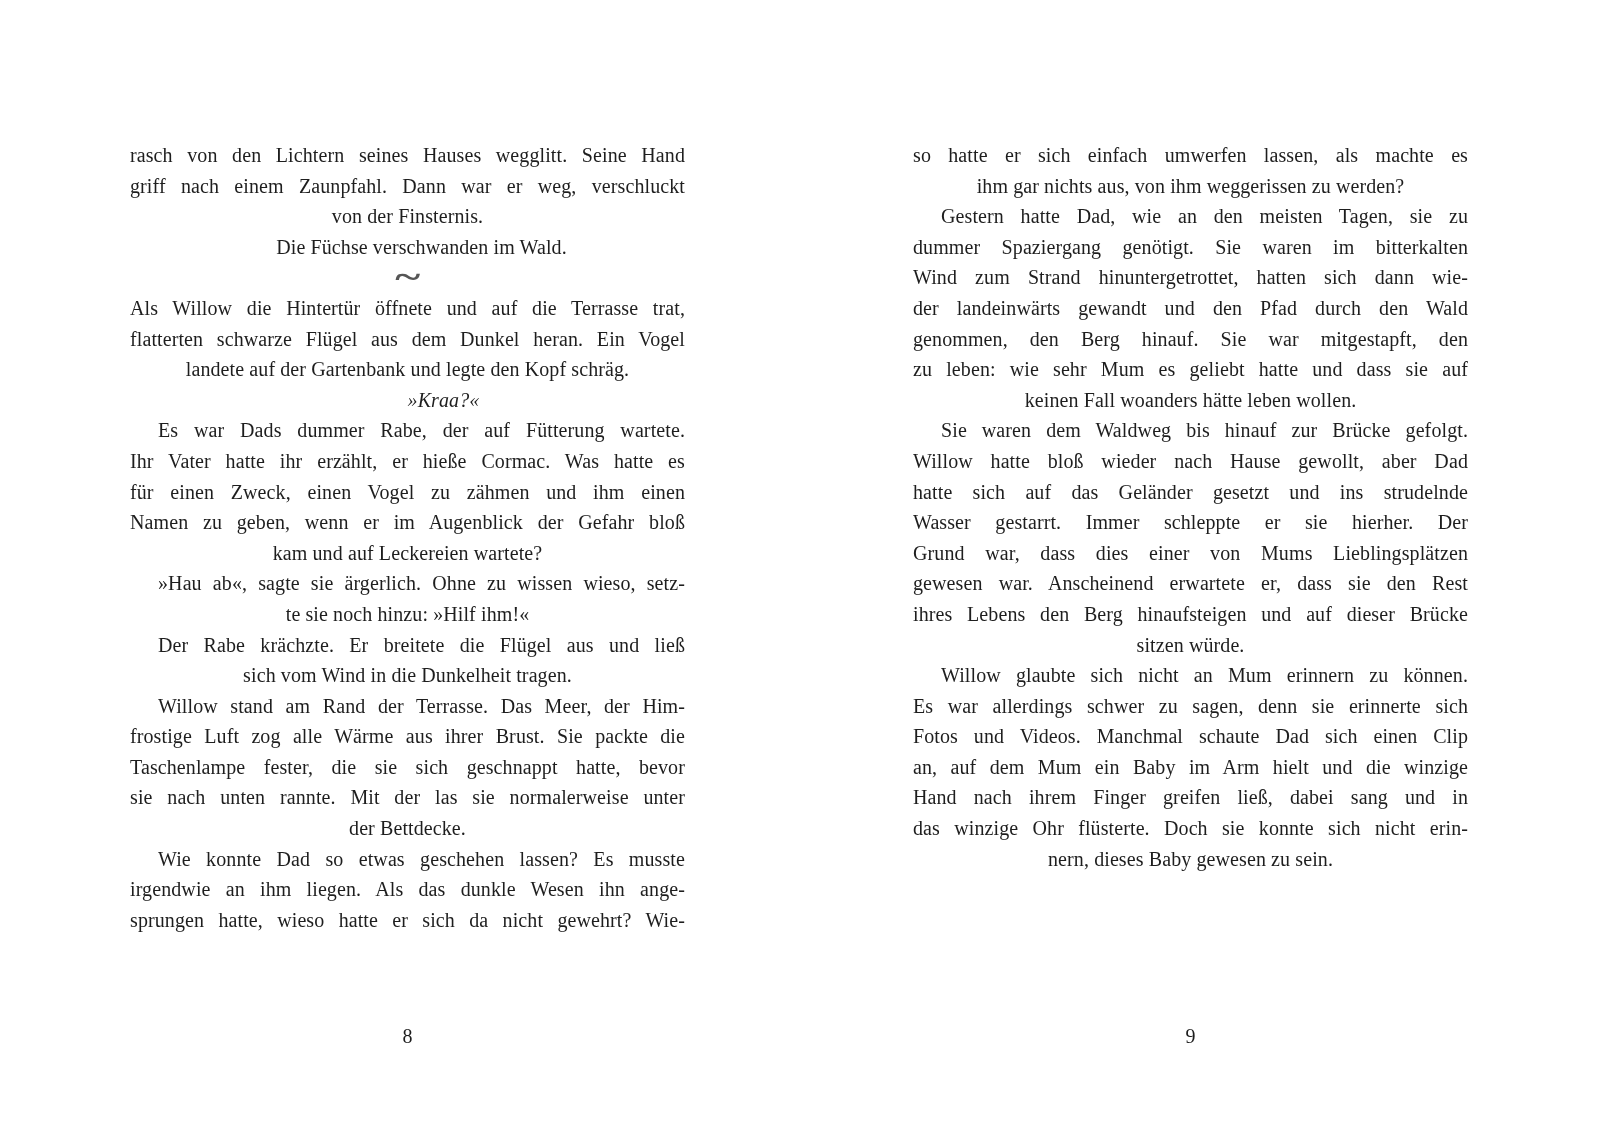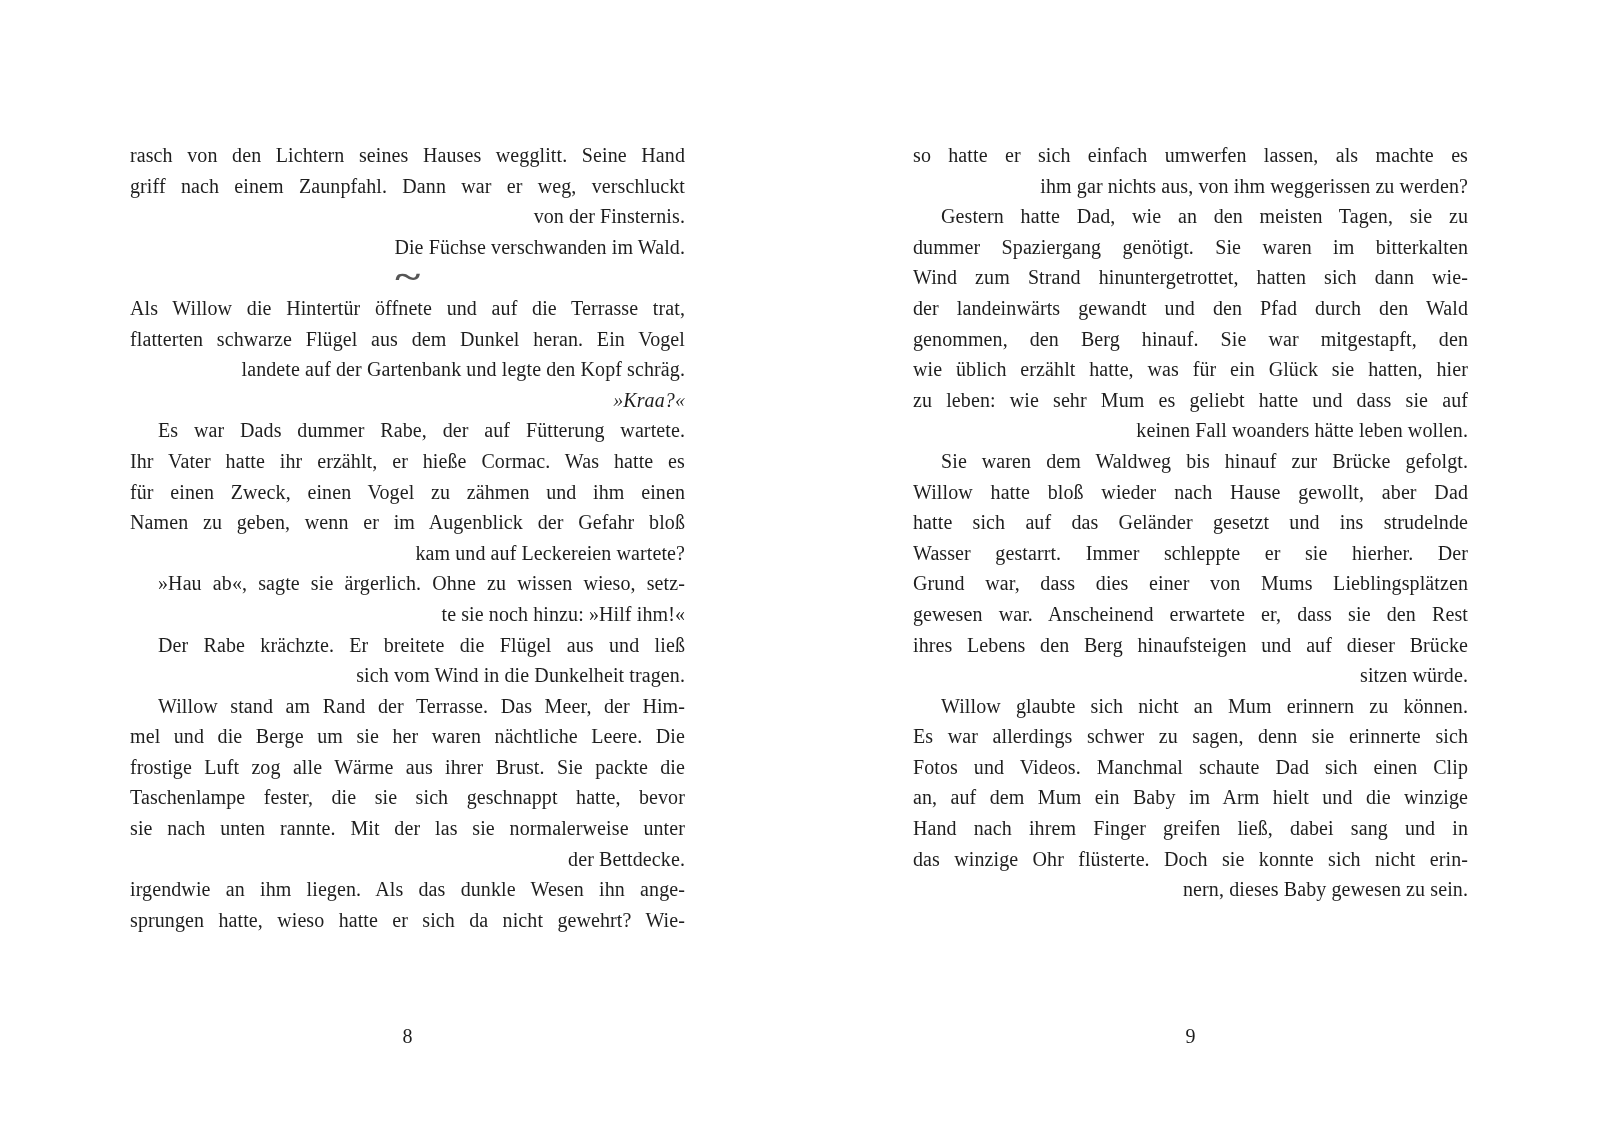--- a/index.html
+++ b/index.html
@@ -31,21 +31,21 @@
   }
   .page.left  .textblock { left: 130px; }
   .page.right .textblock { left: 113px; } 
 
   .line {
     height: 30.6px;
     line-height: 30.6px;
     font-size: 20px;
     color: #1e1e1e;
     overflow: hidden;
-    text-align: right;
+    text-align: center;
     letter-spacing: 0.1px;
   }
   .line.just {
     text-align: justify;
     text-align-last: justify;
   }
   .line.just::after {
     content: "";
     display: inline-block;
     width: 100%;
@@ -99,41 +99,40 @@
         <div class="line just indent"><span>Es war Dads dummer Rabe, der auf Fütterung wartete.</span></div>
         <div class="line just"><span>Ihr Vater hatte ihr erzählt, er hieße Cormac. Was hatte es</span></div>
         <div class="line just"><span>für einen Zweck, einen Vogel zu zähmen und ihm einen</span></div>
         <div class="line just"><span>Namen zu geben, wenn er im Augenblick der Gefahr bloß</span></div>
         <div class="line"><span>kam und auf Leckereien wartete?</span></div>
         <div class="line just indent"><span>»Hau ab«, sagte sie ärgerlich. Ohne zu wissen wieso, setz-</span></div>
         <div class="line"><span>te sie noch hinzu: »Hilf ihm!«</span></div>
         <div class="line just indent"><span>Der Rabe krächzte. Er breitete die Flügel aus und ließ</span></div>
         <div class="line"><span>sich vom Wind in die Dunkelheit tragen.</span></div>
         <div class="line just indent"><span>Willow stand am Rand der Terrasse. Das Meer, der Him-</span></div>
-        <div class="line just"><span>mel und die Berge um sie her waren nächtliche Leere. Die</span></div>
         <div class="line just"><span>frostige Luft zog alle Wärme aus ihrer Brust. Sie packte die</span></div>
         <div class="line just"><span>Taschenlampe fester, die sie sich geschnappt hatte, bevor</span></div>
         <div class="line just"><span>sie nach unten rannte. Mit der las sie normalerweise unter</span></div>
         <div class="line"><span>der Bettdecke.</span></div>
+        <div class="line just indent"><span>Wie konnte Dad so etwas geschehen lassen? Es musste</span></div>
         <div class="line just"><span>irgendwie an ihm liegen. Als das dunkle Wesen ihn ange-</span></div>
         <div class="line just"><span>sprungen hatte, wieso hatte er sich da nicht gewehrt? Wie-</span></div>
       </div>
     <div class="folio">8</div>
   </section>
 
   <section class="page right">
     <div class="textblock" id="right-lines">
         <div class="line just"><span>so hatte er sich einfach umwerfen lassen, als machte es</span></div>
         <div class="line"><span>ihm gar nichts aus, von ihm weggerissen zu werden?</span></div>
         <div class="line just indent"><span>Gestern hatte Dad, wie an den meisten Tagen, sie zu</span></div>
         <div class="line just"><span>dummer Spaziergang genötigt. Sie waren im bitterkalten</span></div>
         <div class="line just"><span>Wind zum Strand hinuntergetrottet, hatten sich dann wie-</span></div>
         <div class="line just"><span>der landeinwärts gewandt und den Pfad durch den Wald</span></div>
         <div class="line just"><span>genommen, den Berg hinauf. Sie war mitgestapft, den</span></div>
-        <div class="line just"><span>wie üblich erzählt hatte, was für ein Glück sie hatten, hier</span></div>
         <div class="line just"><span>zu leben: wie sehr Mum es geliebt hatte und dass sie auf</span></div>
         <div class="line"><span>keinen Fall woanders hätte leben wollen.</span></div>
         <div class="line just indent"><span>Sie waren dem Waldweg bis hinauf zur Brücke gefolgt.</span></div>
         <div class="line just"><span>Willow hatte bloß wieder nach Hause gewollt, aber Dad</span></div>
         <div class="line just"><span>hatte sich auf das Geländer gesetzt und ins strudelnde</span></div>
         <div class="line just"><span>Wasser gestarrt. Immer schleppte er sie hierher. Der</span></div>
         <div class="line just"><span>Grund war, dass dies einer von Mums Lieblingsplätzen</span></div>
         <div class="line just"><span>gewesen war. Anscheinend erwartete er, dass sie den Rest</span></div>
         <div class="line just"><span>ihres Lebens den Berg hinaufsteigen und auf dieser Brücke</span></div>
         <div class="line"><span>sitzen würde.</span></div>

